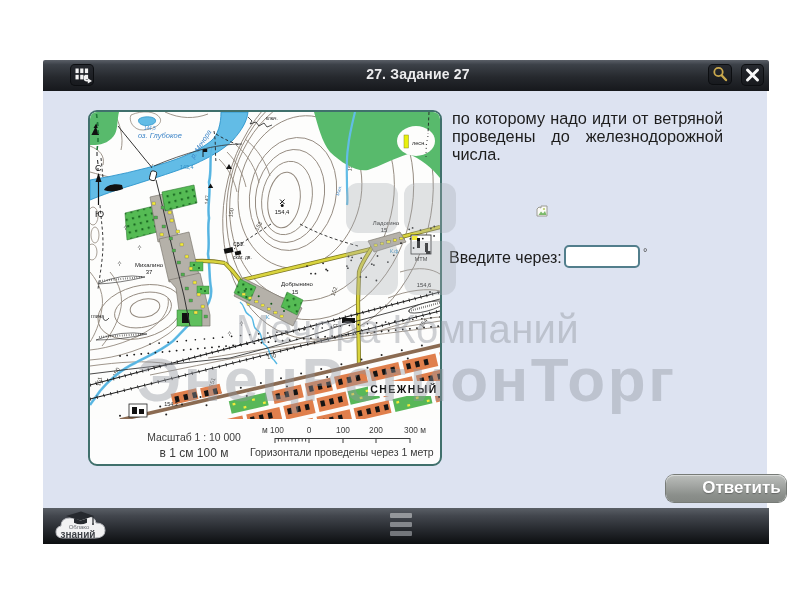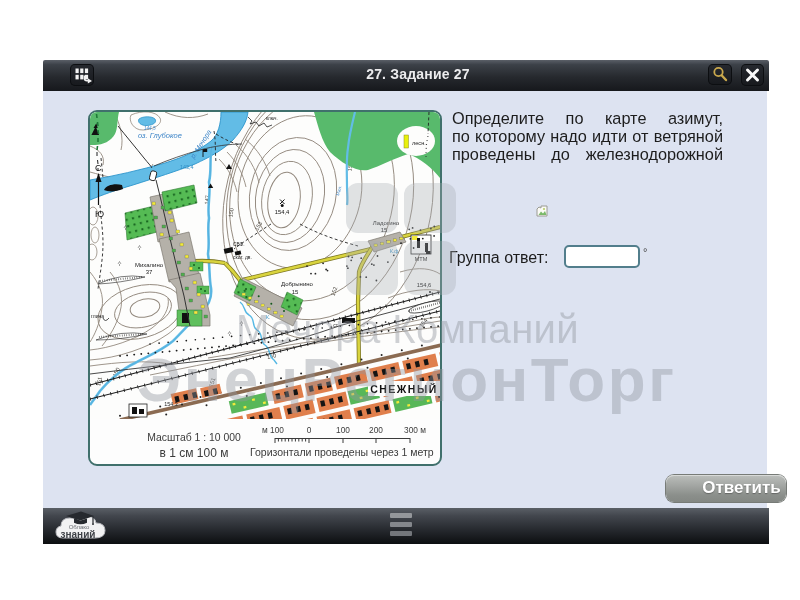--- a/index.html
+++ b/index.html
@@ -467,31 +467,31 @@
         <line x1="42.0" y1="14.5" x2="42.0" y2="17.5"></line>
         <line x1="45.4" y1="14.5" x2="45.4" y2="17.5"></line>
         <line x1="48.8" y1="14.5" x2="48.8" y2="17.5"></line>
         <line x1="52.2" y1="14.5" x2="52.2" y2="17.5"></line>
         <line x1="55.6" y1="14.5" x2="55.6" y2="17.5"></line>
     </g>
   </svg>
 </div>
 
 <div id="q" class="abs">
-  <div class="qline">Определите по карте азимут,</div>
   <div class="qline">по которому надо идти от ветряной</div>
   <div class="qline">проведены до железнодорожной</div>
+  <div class="qline" id="lastline">числа.</div>
 </div>
 
 <svg class="abs" style="left:536px;top:204px;" width="12" height="13" viewBox="0 0 12 13">
   <path d="M1 5 L1 12 L11 12 L11 2 L5 2 L5 4 L3 3 Z" fill="#fbfbf6" stroke="#9a9a92" stroke-width="1"></path>
   <path d="M2.5 11 L5 7.5 L7 9.5 L9 7 L10.5 11 Z" fill="#7ab96a"></path>
   <circle cx="8" cy="5" r="1.1" fill="#b7cf6a"></circle>
 </svg>
-<div id="ansrow" class="abs">Группа ответ:</div>
+<div id="ansrow" class="abs">Введите через:</div>
 <div id="ansinput" class="abs"></div>
 <div id="deg" class="abs">°</div>
 
 <div class="wmtile" style="left:346px;top:183px;width:52px;height:50px;"></div>
 <div class="wmtile" style="left:404px;top:183px;width:52px;height:50px;"></div>
 <div class="wmtile" style="left:346px;top:241px;width:52px;height:54px;"></div>
 <div class="wmtile" style="left:404px;top:241px;width:52px;height:54px;"></div>
 <div id="wm1" class="abs">Мечора Компаний</div>
 <div id="wm2" class="abs">ЭнецРегионТорг</div>
 <div id="answerbtn" class="abs">Ответить</div>

